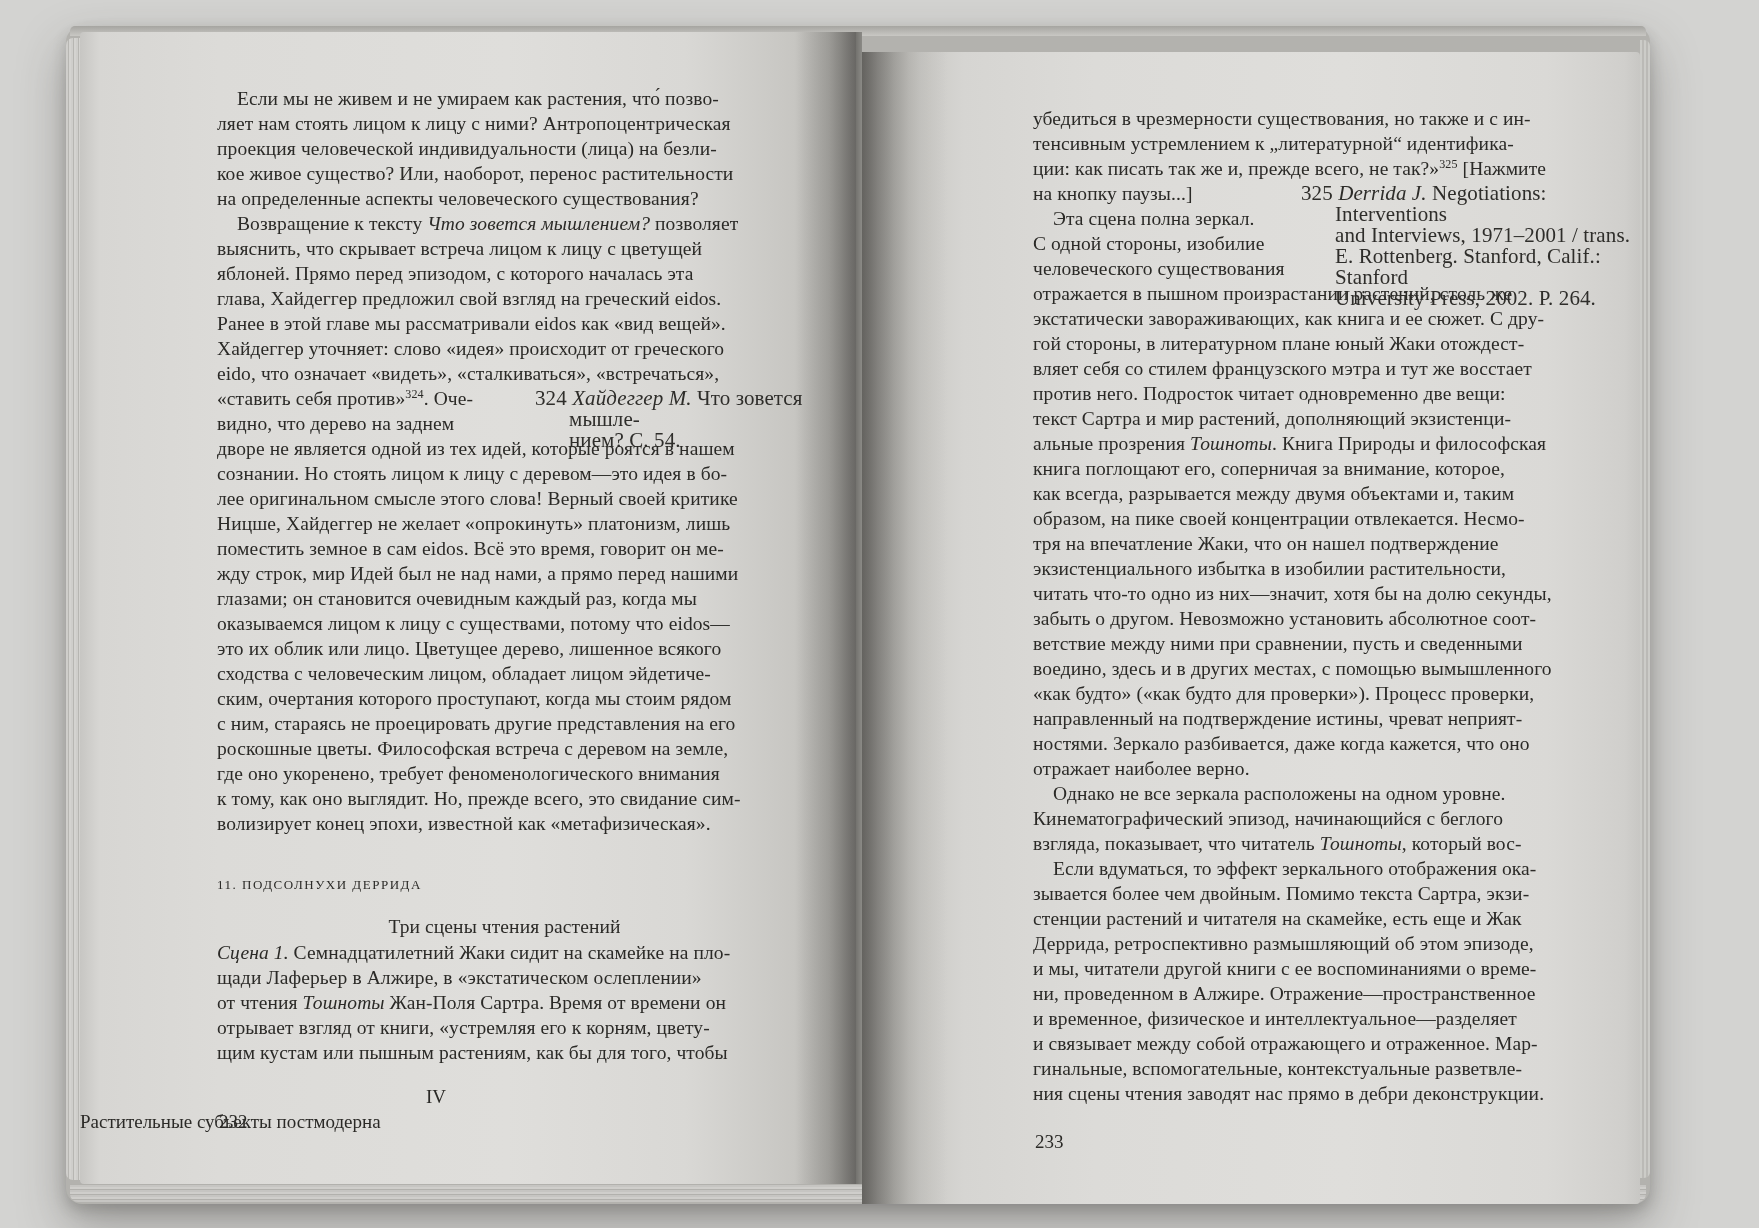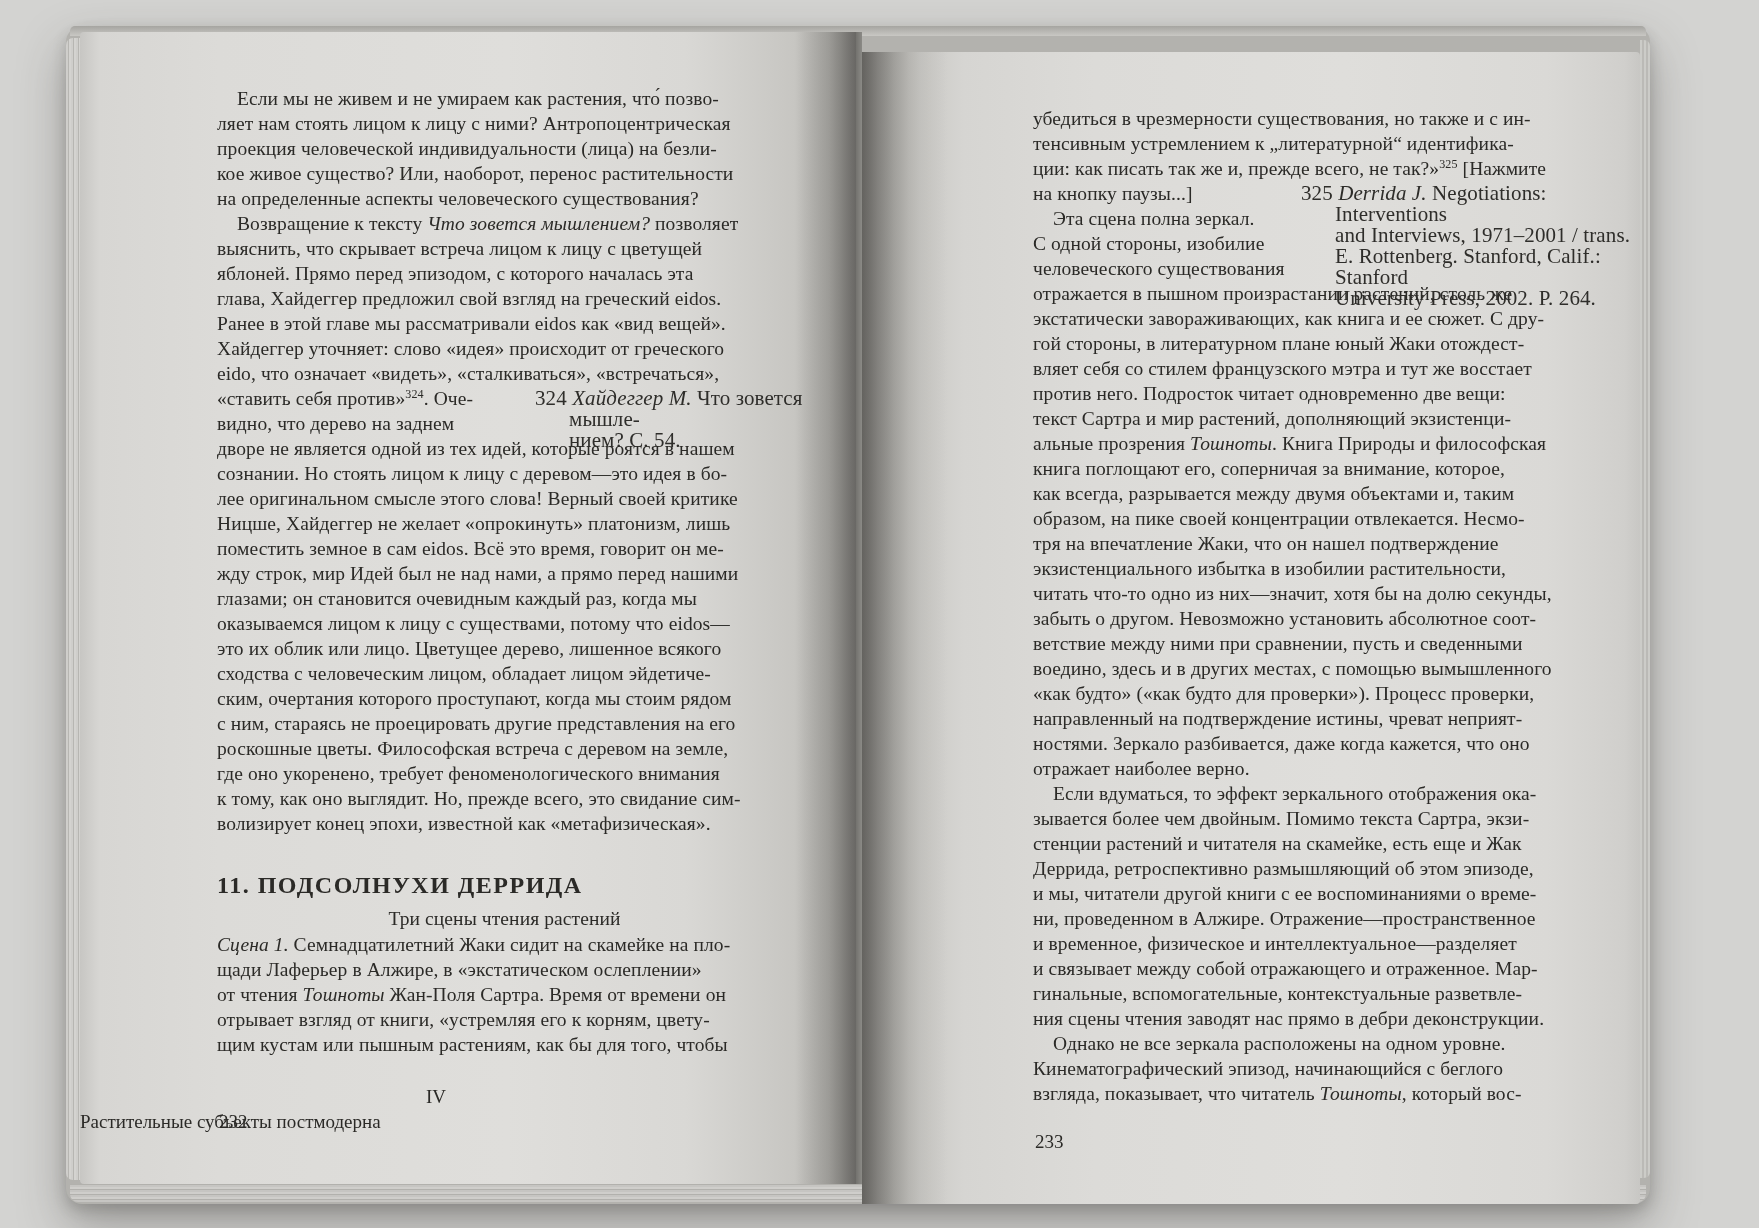--- a/index.html
+++ b/index.html
@@ -95,25 +95,25 @@
     font-size: 21px; line-height: 21px;
     white-space: pre-line;
     text-indent: -34px; padding-left: 34px;
     color: #2e2d2a;
   }
   .fn-324 { left: 318px; top: 302px; width: 288px; }
   .fn-325 { left: 268px; top: 77px;  width: 308px; }
 
   .section-heading {
     margin: 36px 0 0 0;
-    font-size: 24px; font-weight: 700;
+    font-size: 13px; font-weight: 400;
     letter-spacing: 1.5px; line-height: 26px;
   }
   .subheading {
-    margin-top: 8px;
+    margin-top: 16px;
     text-align: center;
     line-height: 26px;
   }
 
   .footer-part, .footer-title, .footer-page-number {
     position: absolute; font-size: 19px; line-height: 24px;
   }
   .footer-part  { top: 1053px; left: 0; right: 64px; text-align: center; }
   .footer-title { top: 1078px; left: 0; right: 64px; }
   .page-left  .footer-page-number { top: 1078px; left: 139px; }
@@ -198,33 +198,33 @@
 тря на впечатление Жаки, что он нашел подтверждение
 экзистенциального избытка в изобилии растительности,
 читать что-то одно из них—значит, хотя бы на долю секунды,
 забыть о другом. Невозможно установить абсолютное соот-
 ветствие между ними при сравнении, пусть и сведенными
 воедино, здесь и в других местах, с помощью вымышленного
 «как будто» («как будто для проверки»). Процесс проверки,
 направленный на подтверждение истины, чреват неприят-
 ностями. Зеркало разбивается, даже когда кажется, что оно
 отражает наиболее верно.</span></p>
+      <p class="para indent"><span>Однако не все зеркала расположены на одном уровне.
+Кинематографический эпизод, начинающийся с беглого
+взгляда, показывает, что читатель </span><em>Тошноты</em><span>, который вос-</span></p>
       <p class="para indent"><span>Если вдуматься, то эффект зеркального отображения ока-
 зывается более чем двойным. Помимо текста Сартра, экзи-
 стенции растений и читателя на скамейке, есть еще и Жак
 Деррида, ретроспективно размышляющий об этом эпизоде,
 и мы, читатели другой книги с ее воспоминаниями о време-
 ни, проведенном в Алжире. Отражение—пространственное
 и временное, физическое и интеллектуальное—разделяет
 и связывает между собой отражающего и отраженное. Мар-
 гинальные, вспомогательные, контекстуальные разветвле-
 ния сцены чтения заводят нас прямо в дебри деконструкции.</span></p>
-      <p class="para indent"><span>Однако не все зеркала расположены на одном уровне.
-Кинематографический эпизод, начинающийся с беглого
-взгляда, показывает, что читатель </span><em>Тошноты</em><span>, который вос-</span></p>
       <div class="footnote fn-325"><span>325  </span><em>Derrida J.</em><span> Negotiations: Interventions
 and Interviews, 1971–2001 / trans.
 E. Rottenberg. Stanford, Calif.: Stanford
 University Press, 2002. P. 264.</span></div>
     </div>
     <div class="footer-page-number">233</div>
   </div>
 </div>
 
 </body></html>

